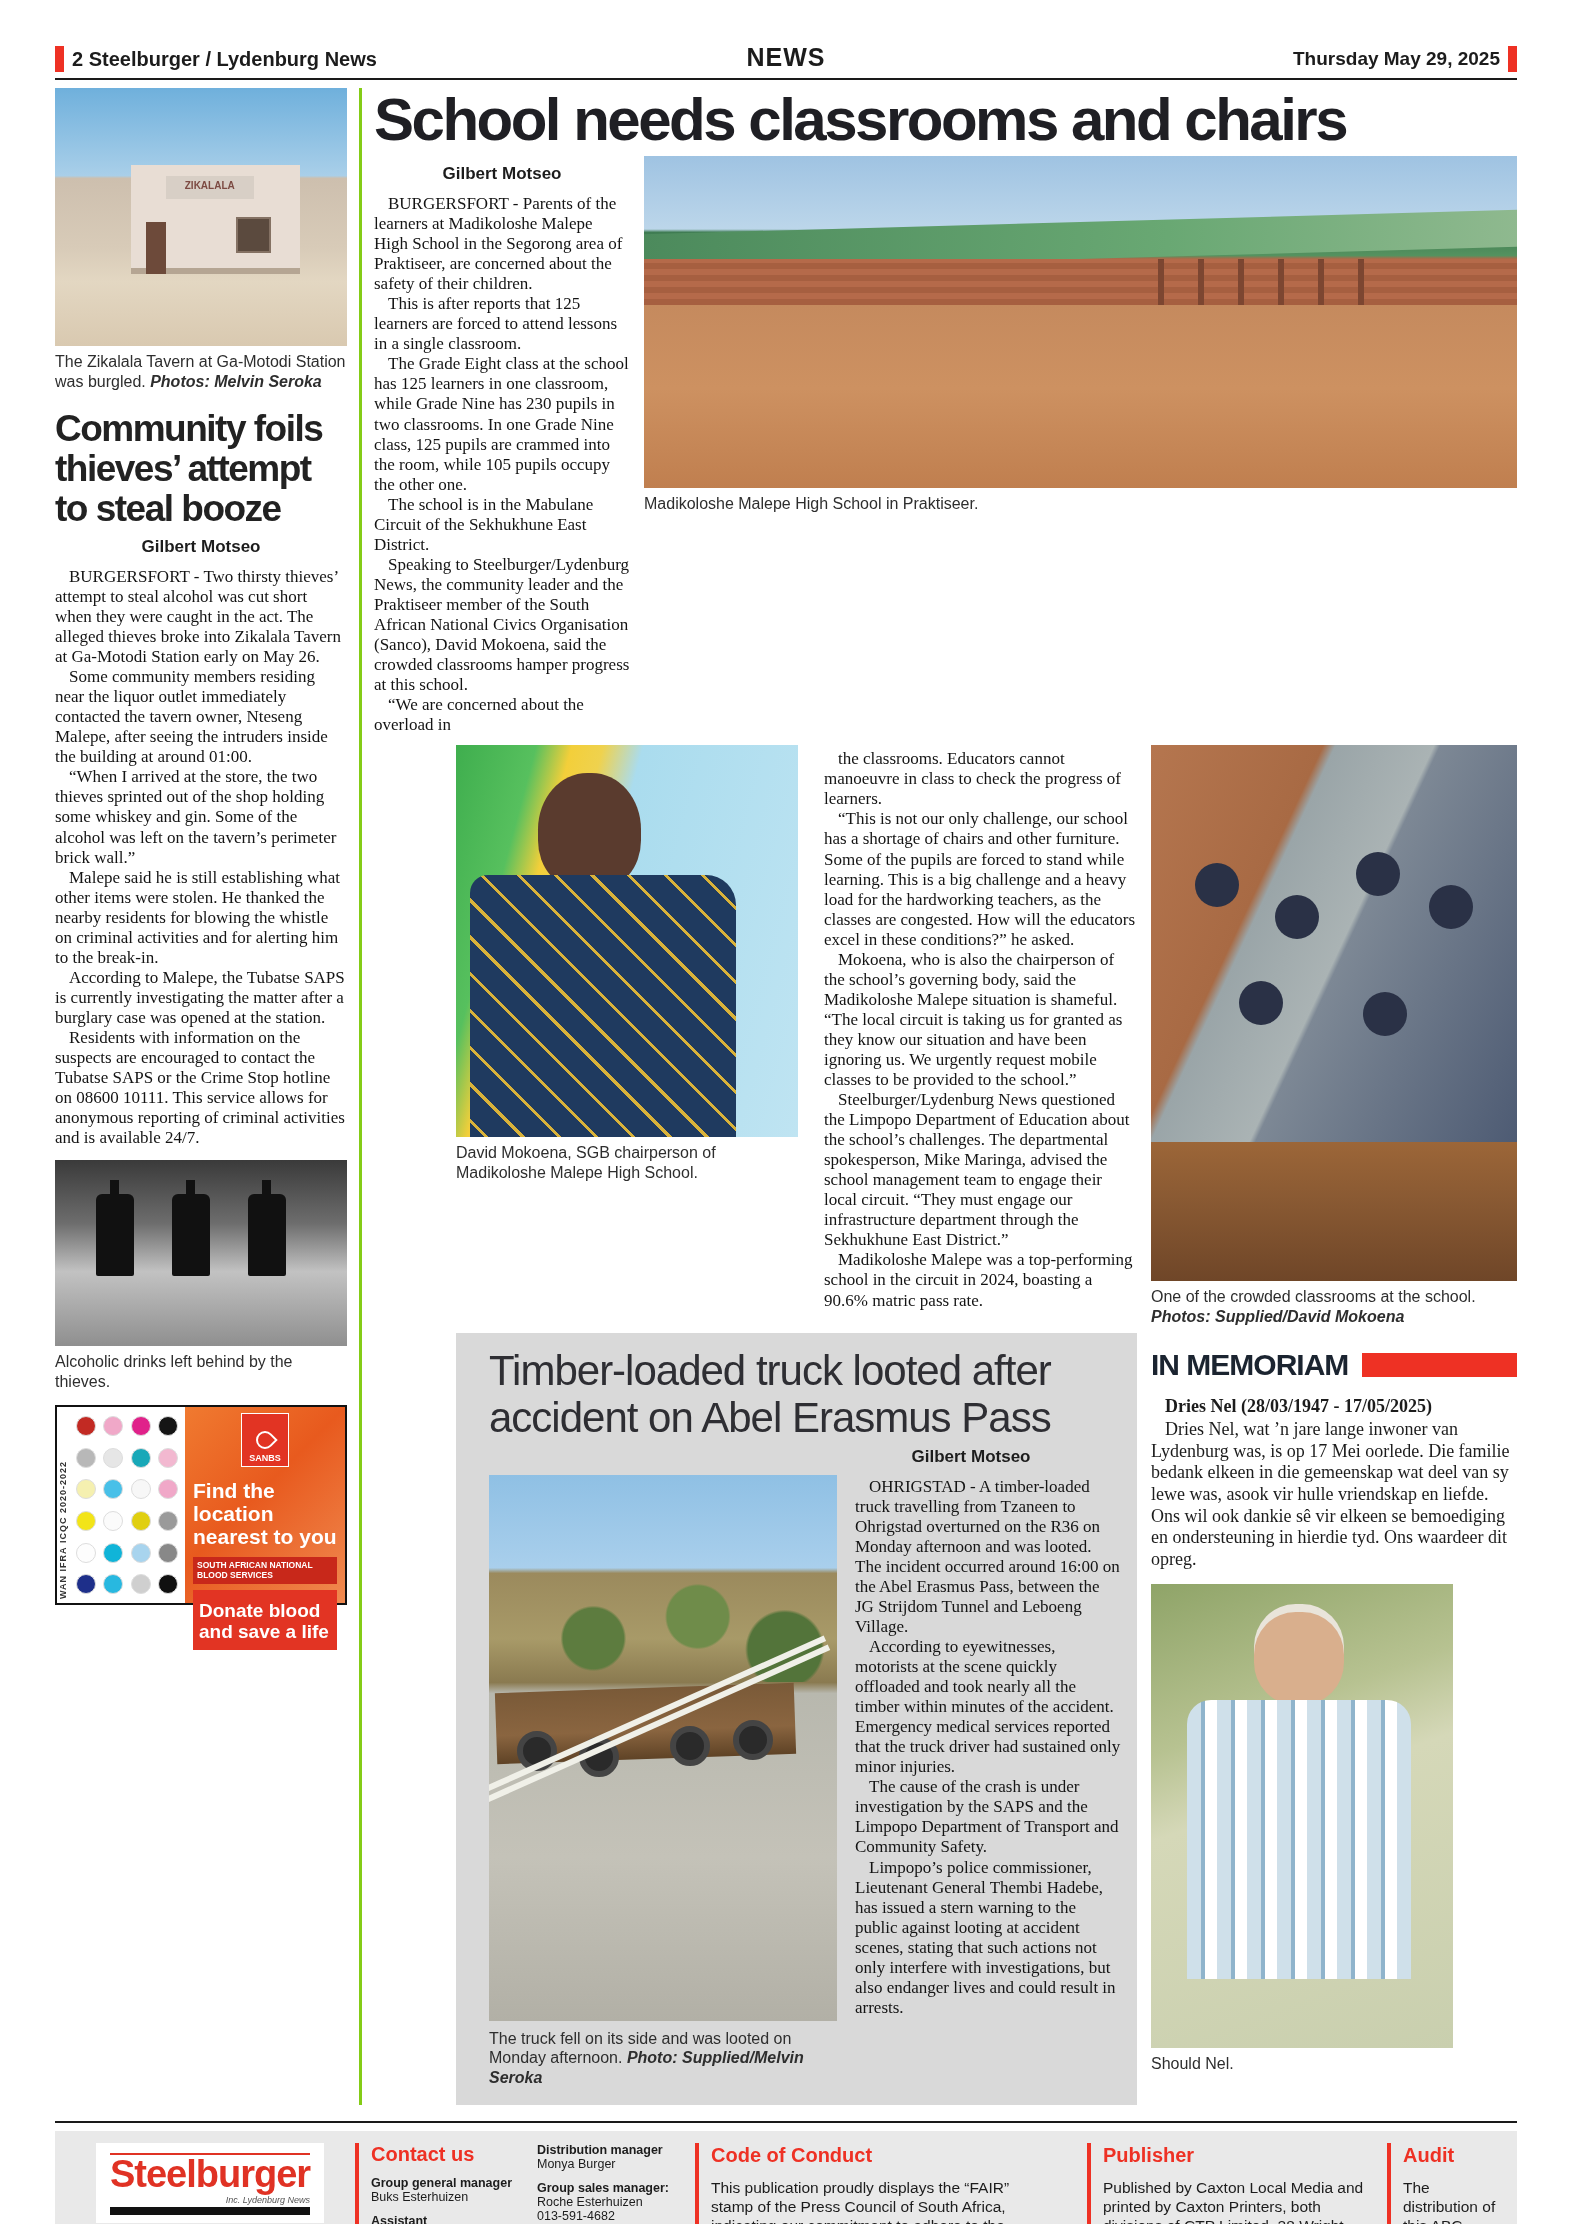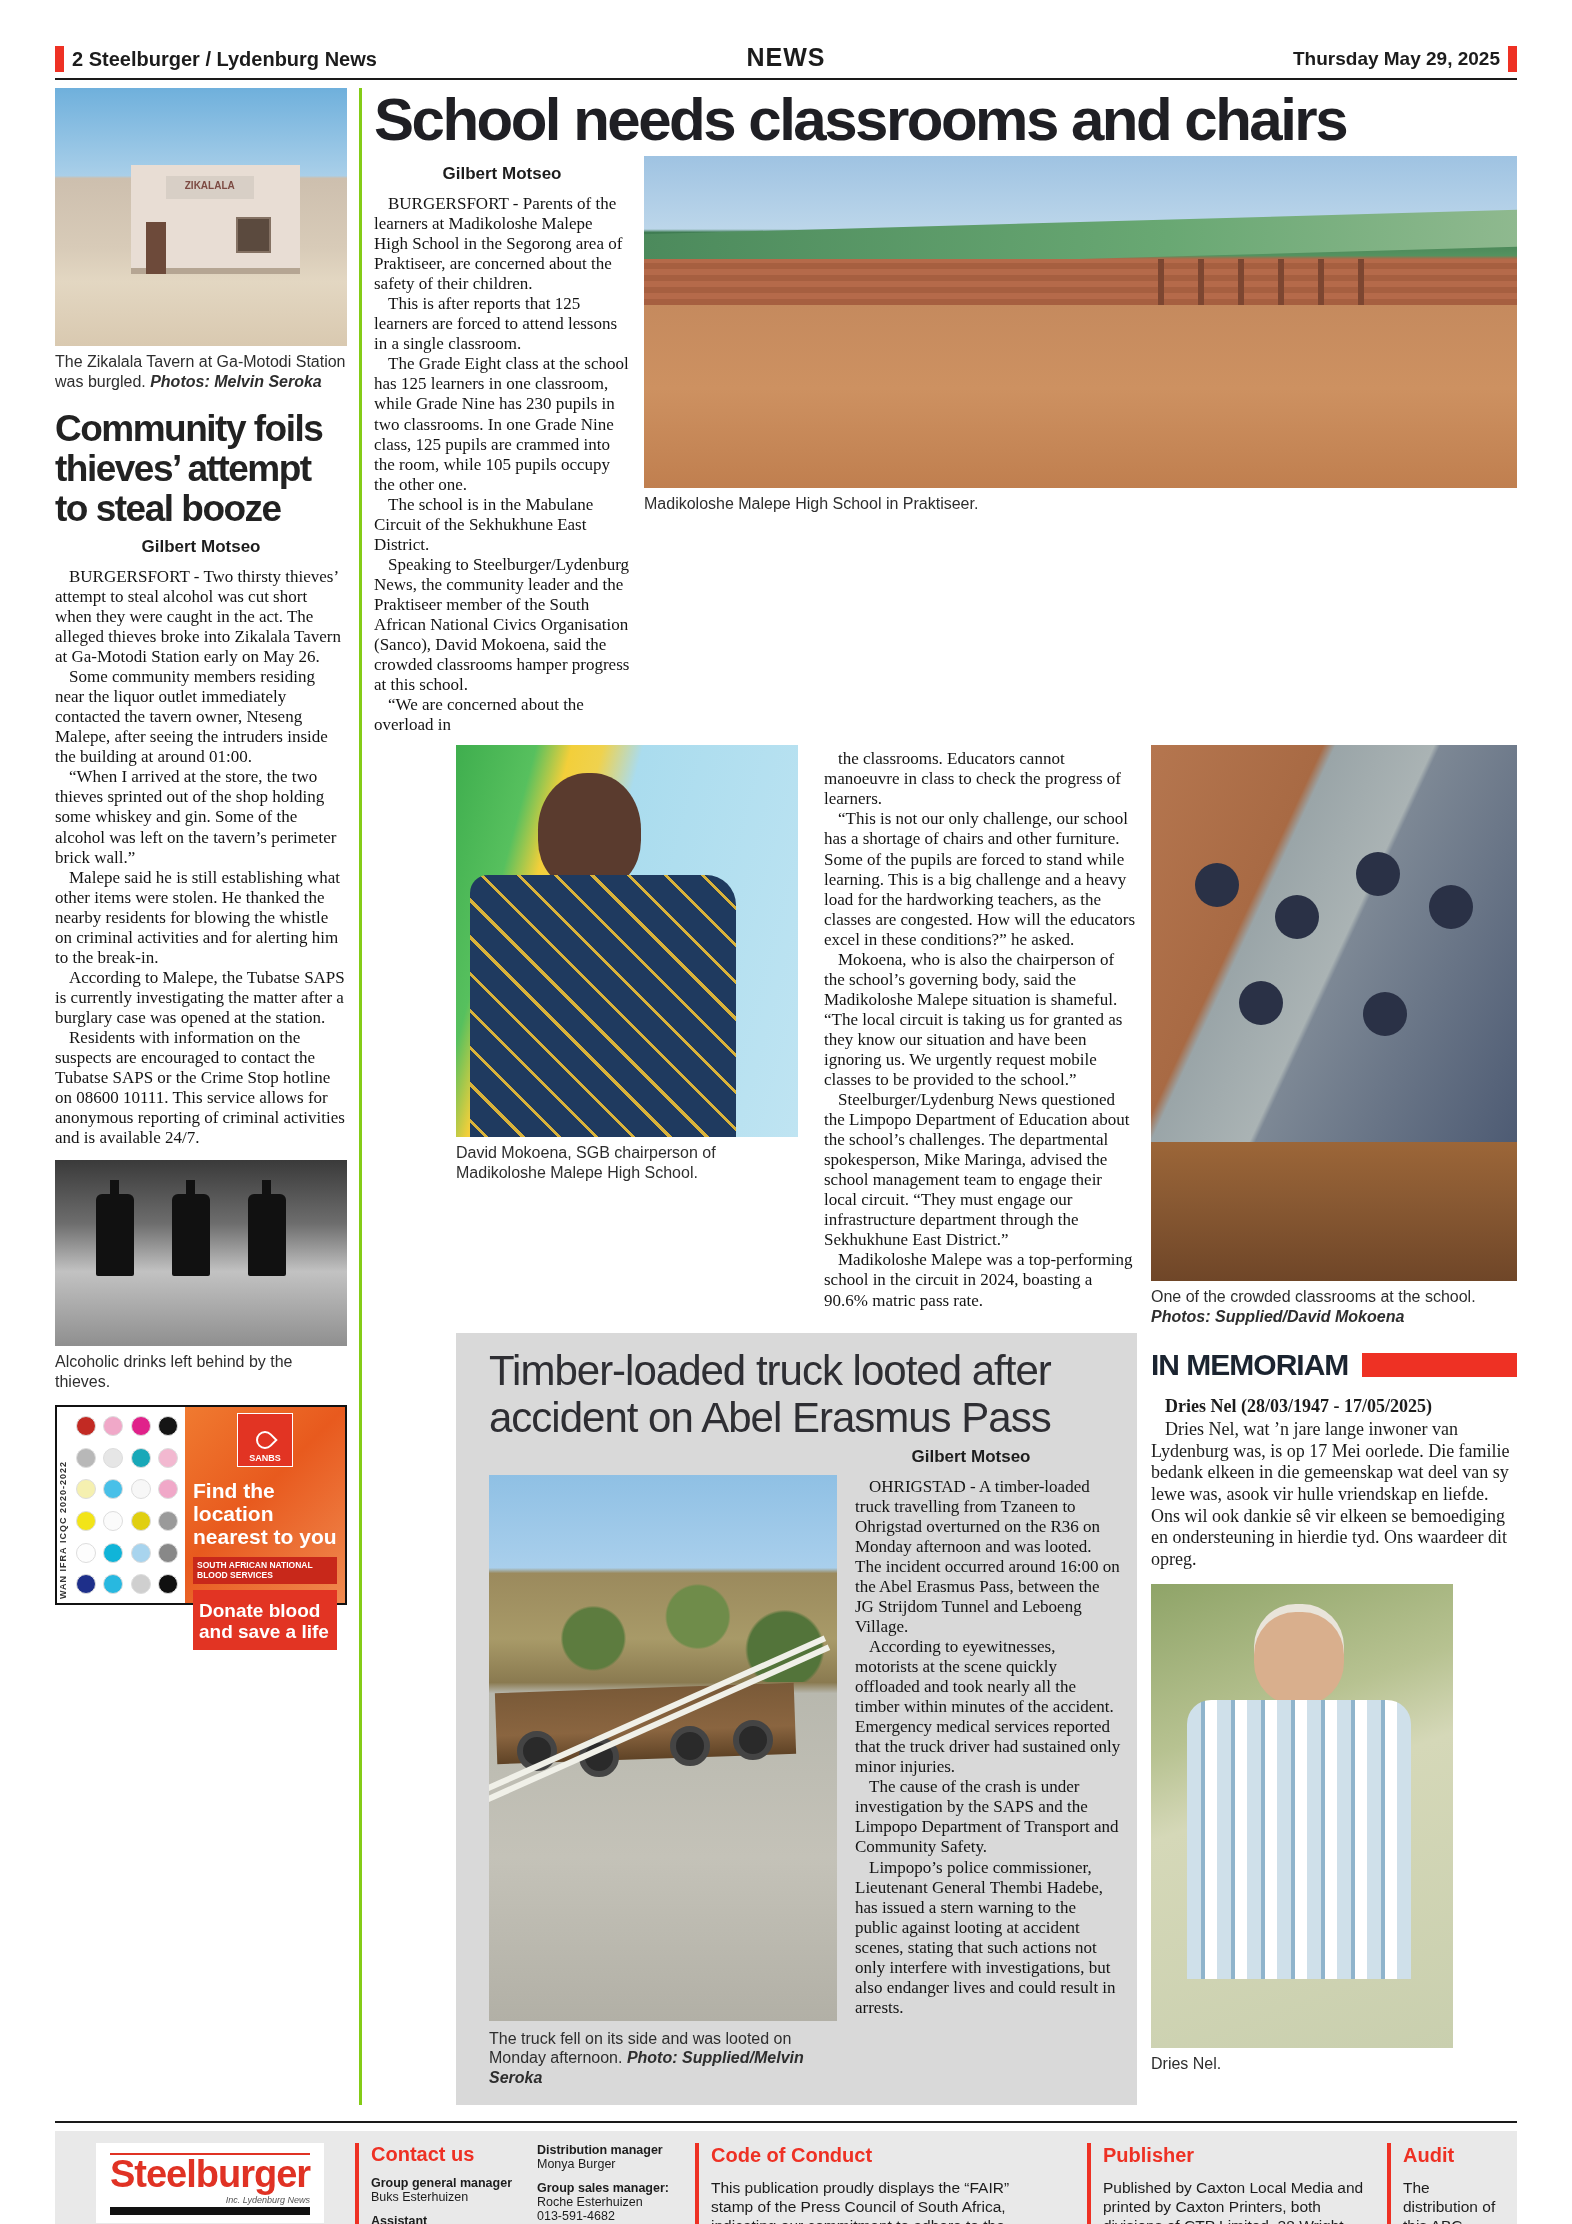--- a/index.html
+++ b/index.html
@@ -44,21 +44,21 @@
   .left-headline { font-size:37px; font-weight:bold; letter-spacing:-1.5px; line-height:1.08; color:#222; margin-top:18px; }
   .left-article { margin-top:4px; }
 
   
   .blood-ad { display:flex; border:2px solid #111; margin-top:14px; height:200px; }
   .ad-dots-panel { width:128px; background:#fff; display:flex; }
   .vert-label { writing-mode:vertical-rl; transform:rotate(180deg); font-size:9px; font-weight:bold; color:#333; padding:4px 1px; letter-spacing:1px; }
   .dots-grid { flex:1; display:grid; grid-template-columns:repeat(4,1fr); gap:4px; padding:5px; align-items:center; justify-items:center; }
   .dot { width:20px; height:20px; border-radius:50%; border:1px solid #ddd; display:inline-block; }
   .ad-main { flex:1; background:linear-gradient(135deg,#f07a30 0%,#e85a1e 45%,#f08a50 100%); position:relative; padding:8px; color:#fff; }
-  .sanbs-box { position:absolute; top:6px; left:50%; transform:translateX(-50%); width:56px; height:54px; background:#e23423; border:1px solid #fff; color:#fff; font-size:9px; font-weight:bold; text-align:center; display:flex; flex-direction:column; align-items:center; justify-content:flex-end; padding-bottom:3px; }
+  .sanbs-box { position:absolute; top:6px; left:50%; transform:translateX(-50%); width:48px; height:54px; background:#e23423; border:1px solid #fff; color:#fff; font-size:9px; font-weight:bold; text-align:center; display:flex; flex-direction:column; align-items:center; justify-content:flex-end; padding-bottom:3px; }
   .drop-icon { width:18px; height:18px; border:2px solid #fff; border-radius:50% 0 50% 50%; transform:rotate(45deg); margin-bottom:4px; }
   .ad-find { margin-top:64px; font-size:21px; font-weight:bold; line-height:1.1; }
   .ad-org { background:#c8281a; font-size:8.5px; font-weight:bold; padding:3px 4px; margin-top:8px; line-height:1.25; }
   .ad-donate { background:#e23423; font-size:19px; font-weight:bold; padding:11px 6px 7px 6px; line-height:1.1; margin-top:6px; }
 
   
   .school-headline { font-size:60px; font-weight:bold; letter-spacing:-2.5px; line-height:1.0; color:#1f1f24; margin:2px 0 6px 0; white-space:nowrap; }
   .school-row1 { display:flex; gap:14px; }
   .school-col1 { width:256px; flex:0 0 256px; }
   .school-photo-col { flex:1; }
@@ -308,21 +308,21 @@
             <span class="memoriam-redbar"></span>
           </div>
           <div class="memoriam-body">
             <div class="memoriam-name">Dries Nel (28/03/1947 - 17/05/2025)</div>
             <div class="memoriam-text">Dries Nel, wat ’n jare lange inwoner van Lydenburg was, is op 17 Mei oorlede. Die familie bedank elkeen in die gemeenskap wat deel van sy lewe was, asook vir hulle vriendskap en liefde. Ons wil ook dankie sê vir elkeen se bemoediging en ondersteuning in hierdie tyd. Ons waardeer dit opreg.</div>
           </div>
           <div class="photo dries-photo">
             <div class="dries-head"></div>
             <div class="dries-shirt"></div>
           </div>
-          <div class="caption">Dries Nel.</div>
+          <div class="caption">Should Nel.</div>
         </div>
       </div>
     </div>
   </div>
 
   <hr class="footer-rule">
 
   <div class="footer">
     <div class="f-col f-logo-col">
       <div class="logo-box">

